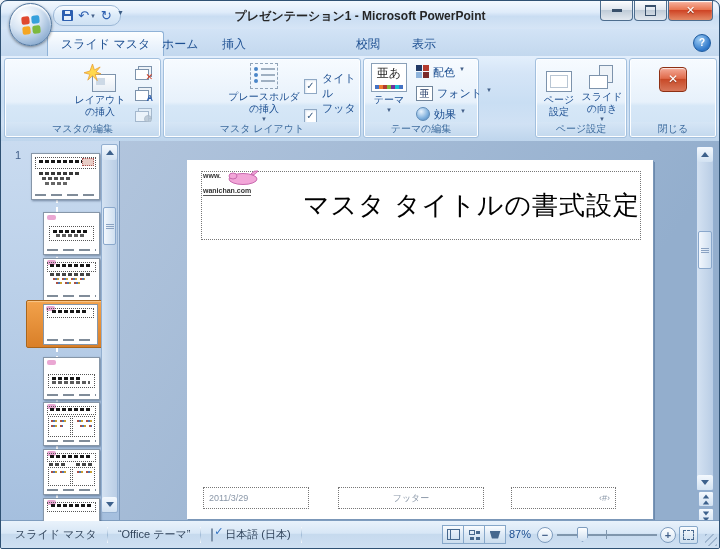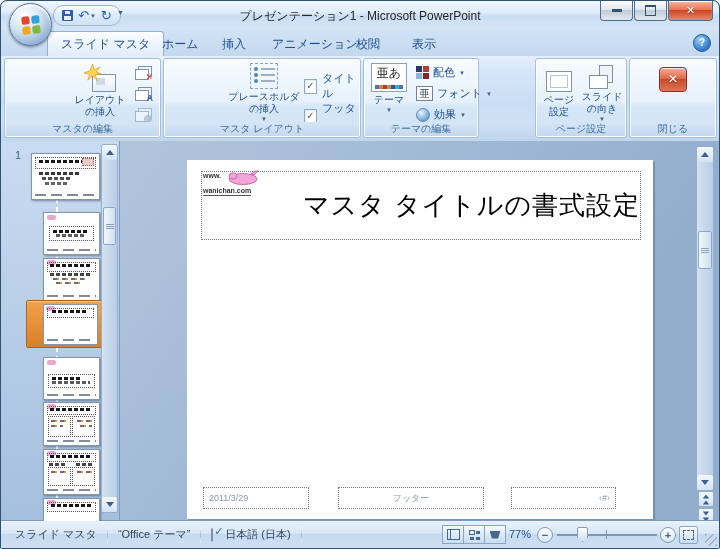--- a/index.html
+++ b/index.html
@@ -5,21 +5,21 @@
   html,body{margin:0;padding:0;background:#eef2f7;}
   .app{position:relative;width:720px;height:549px;overflow:hidden;
        font-family:"Liberation Sans","DejaVu Sans",sans-serif;
        background:#c3d7ee;border:1px solid #2f5173;border-radius:7px 7px 2px 2px;
        box-sizing:border-box;box-shadow:inset 0 0 0 1px #9dbbda;}
   
   .titlebar{position:absolute;left:0;top:0;right:0;height:28px;
     background:linear-gradient(#f2f8fe 0%,#dfecfa 40%,#c9ddf2 55%,#d6e5f6 100%);
     border-radius:7px 7px 0 0;border-bottom:1px solid #b9cfe7;}
   .title-text{position:absolute;left:0;right:0;top:7px;text-align:center;
-    font-size:12px;color:#262626;}
+    font-size:12px;color:#262626;font-weight:bold;}
   .office-btn{position:absolute;left:8px;top:2px;width:41px;height:41px;border-radius:50%;
     background:radial-gradient(circle at 35% 28%,#ffffff,#d6e4f3 40%,#93b2d4 75%,#6e92ba);
     border:1px solid #54789f;box-shadow:0 1px 3px rgba(0,0,0,.45),inset 0 2px 2px #fff;
     z-index:20;display:flex;align-items:center;justify-content:center;}
   .o-grid{width:18px;height:18px;display:grid;grid-template-columns:8px 8px;grid-gap:2px;transform:rotate(-6deg);}
   .o-grid i{width:8px;height:8px;border-radius:2px;}
   .o-grid i:nth-child(1){background:#e0492f}.o-grid i:nth-child(2){background:#36a0dc}
   .o-grid i:nth-child(3){background:#f5a623}.o-grid i:nth-child(4){background:#7cb93e}
   .qat{position:absolute;left:52px;top:4px;height:19px;display:flex;align-items:center;
     gap:5px;padding:0 8px;background:linear-gradient(#f7fbff,#dcebf9 50%,#cfe1f3);
@@ -87,21 +87,21 @@
   .ic-mlayout u{position:absolute;left:16px;right:3px;top:5px;height:2px;background:#b9cde2;
     box-shadow:0 5px 0 #b9cde2,0 10px 0 #b9cde2;}
   .cb{position:absolute;display:flex;align-items:center;gap:5px;font-size:11px;color:#1d4f91;}
   .cbbox{width:13px;height:13px;background:#fff;border:1px solid #8fa8c4;
     box-shadow:inset 1px 1px 2px #dbe5f0;display:flex;align-items:center;justify-content:center;
     font-size:10px;font-weight:bold;color:#3a5d85;line-height:1;}
   .ic-theme{position:relative;width:34px;height:27px;background:#fff;border:1px solid #8aa0b8;}
   .ic-theme .taa{position:absolute;left:0;right:0;top:2px;text-align:center;font-size:12px;color:#222;}
   .ic-theme .trow{position:absolute;left:3px;right:3px;bottom:2px;height:4px;
     background:repeating-linear-gradient(90deg,#4472c4 0 4px,#ed7d31 4px 8px,#b43b2e 8px 12px,#7cb93e 12px 16px,#7030a0 16px 20px,#17becf 20px 24px);}
-  .srow{position:absolute;display:flex;align-items:center;gap:4px;font-size:11px;color:#1d4f91;white-space:nowrap;}
+  .srow{position:absolute;display:flex;align-items:flex-start;gap:4px;font-size:11px;color:#1d4f91;white-space:nowrap;}
   .ic-colors{position:relative;width:13px;height:13px;}
   .ic-colors:before{content:"";position:absolute;left:0;top:0;width:6px;height:6px;background:#223a66;box-shadow:7px 0 0 #b43b2e;}
   .ic-colors:after{content:"";position:absolute;left:0;top:7px;width:6px;height:6px;background:#8fb4dc;box-shadow:7px 0 0 #7a2a2a;}
   .ic-fonts{width:15px;height:13px;border:1px solid #70859c;background:#fff;text-align:center;
     font-size:10px;color:#223a66;line-height:13px;}
   .ic-fx{width:12px;height:12px;border-radius:50%;border:1px solid #5f8cb8;
     background:radial-gradient(circle at 35% 30%,#eaf4fd,#7fb0dd 60%,#4d82b8);}
   .ic-bg{position:relative;width:22px;height:19px;background:#fff;border:1px solid #8aa0b8;overflow:hidden;}
   .ic-bg:before{content:"";position:absolute;inset:0;background:linear-gradient(45deg,transparent 35%,#f0c040 35% 60%,transparent 60%);}
   .ic-bg:after{content:"";position:absolute;right:0;bottom:0;width:9px;height:9px;background:#4a86c8;clip-path:polygon(100% 0,100% 100%,0 100%);}
@@ -230,21 +230,20 @@
       <div class="win-btn close-btn">
           <span>✕</span>
         </div>
     </div>
   </div>
 
   <div class="tabrow">
     <div class="tab active" style="left:46px">スライド マスタ</div>
     <div class="tab" style="left:148px">ホーム</div>
     <div class="tab" style="left:208px">挿入</div>
-    <div class="tab" style="left:258px">アニメーション</div>
     <div class="tab" style="left:342px">校閲</div>
     <div class="tab" style="left:398px">表示</div>
   </div>
   <div class="help-btn">?</div>
 
   <div class="ribbon">
 
     <div class="rgroup" style="left:3px;width:155px">
       <div class="bigbtn" style="left:66px;width:58px">
         <span class="bicon">
@@ -536,21 +535,21 @@
       <div class="vbtn">
           <span class="g-normal"></span>
         </div>
       <div class="vbtn">
           <span class="g-sorter"></span>
         </div>
       <div class="vbtn">
           <span class="g-show"></span>
         </div>
     </div>
-    <div class="zoom-label">77%</div>
+    <div class="zoom-label">87%</div>
     <div class="zbtn" style="left:536px">−</div>
     <div class="ztrack"></div>
     <div class="ztick"></div>
     <div class="zthumb"></div>
     <div class="zbtn" style="left:659px">+</div>
     <div class="fitbtn">
         <i></i>
       </div>
     <div class="grip"></div>
   </div>

